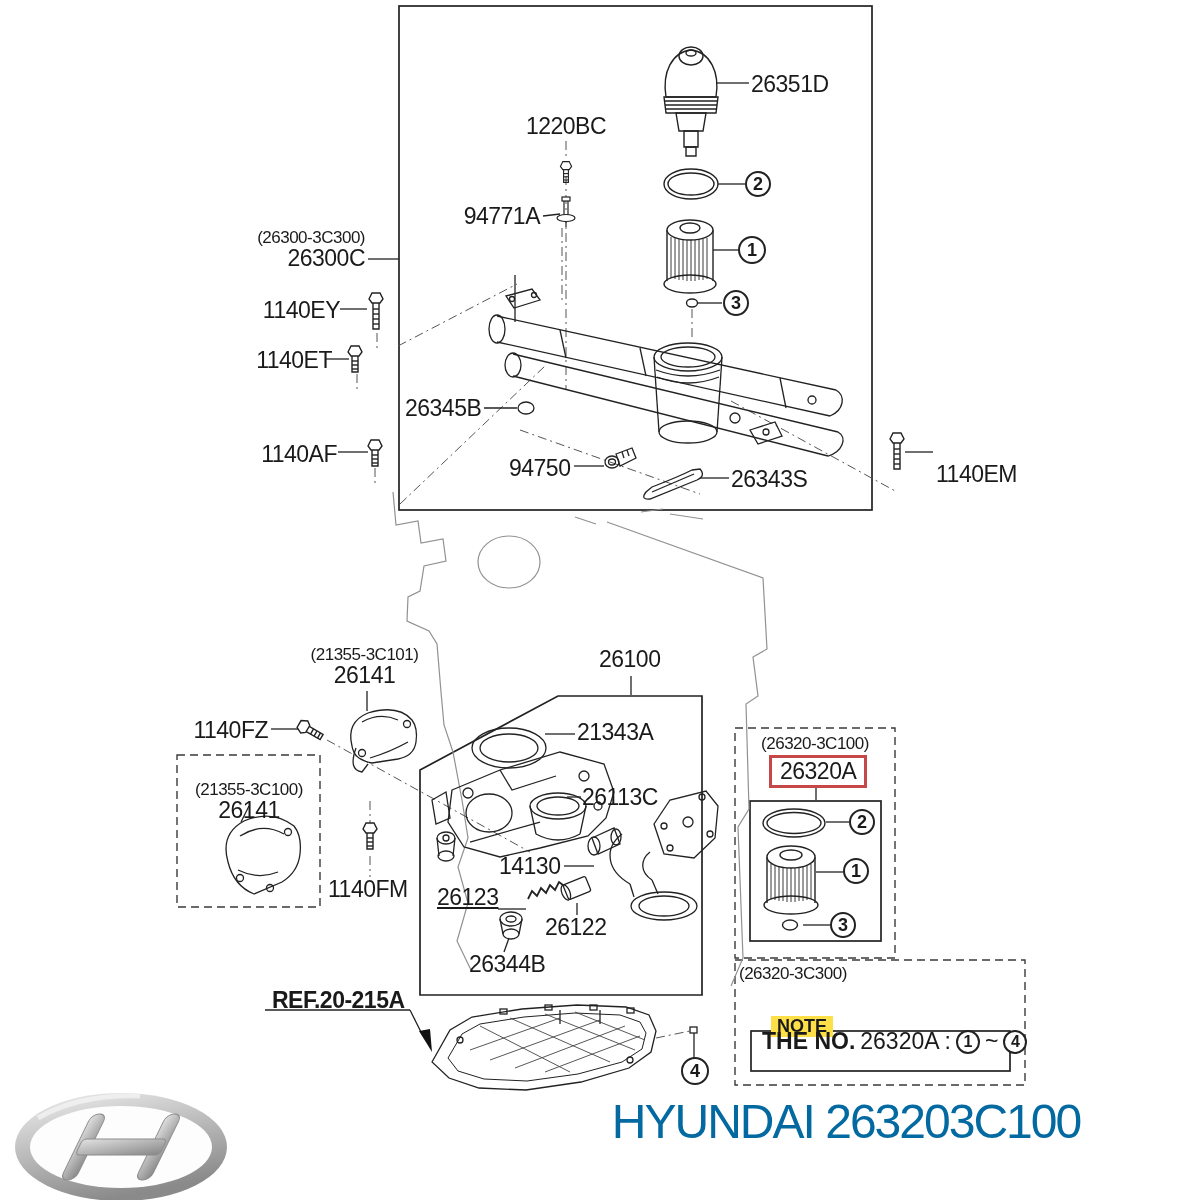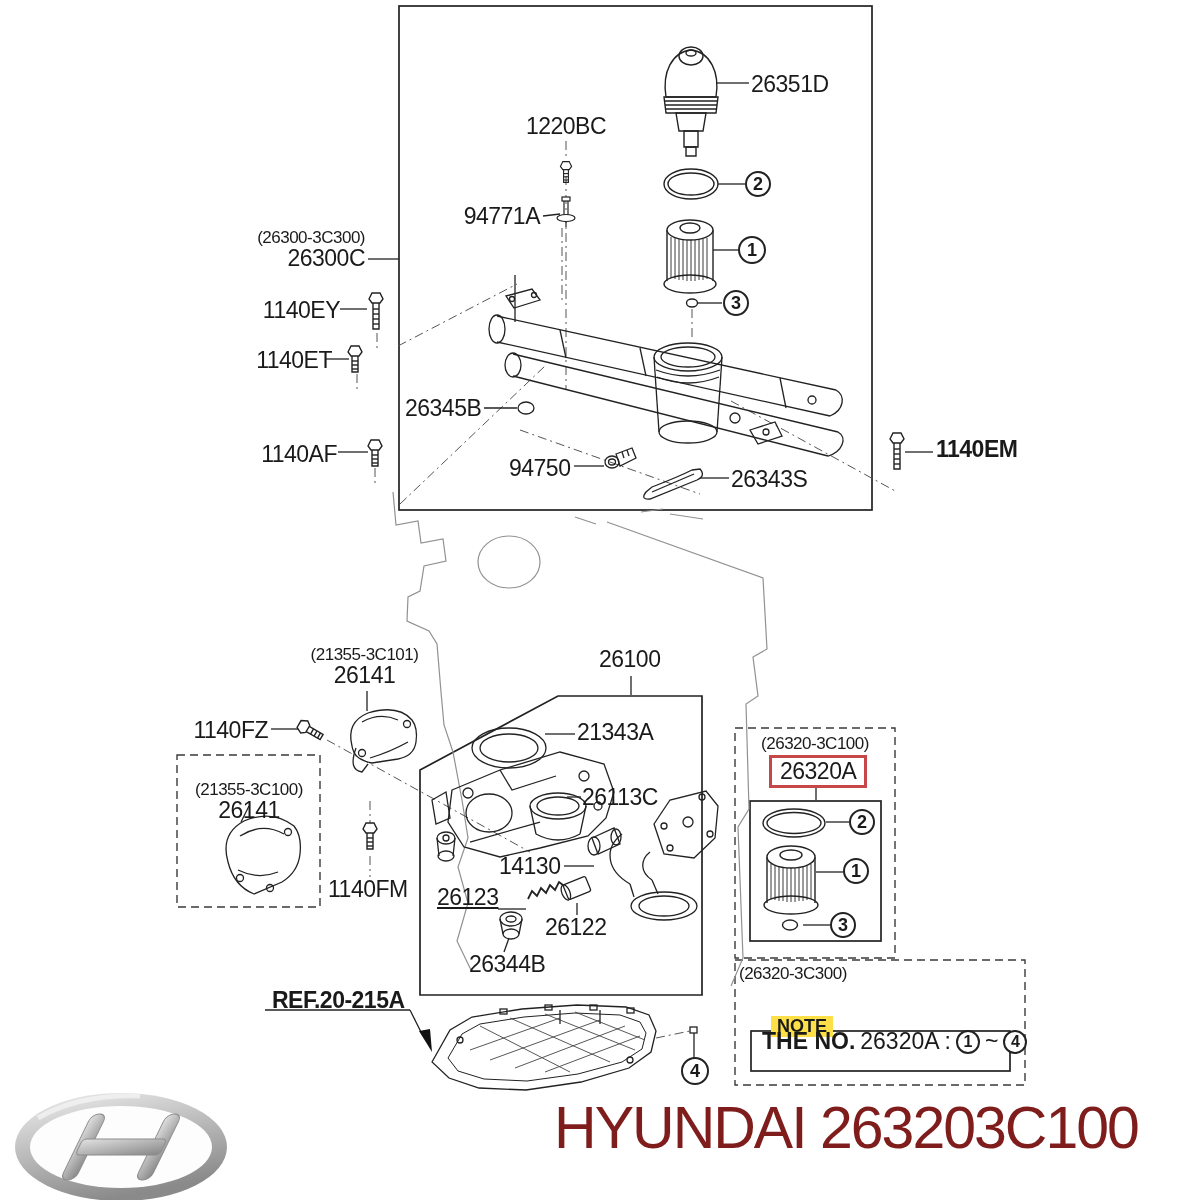--- a/index.html
+++ b/index.html
@@ -17,21 +17,21 @@
            background:#fff;box-sizing:border-box;}
   .callout.big{width:28px;height:28px;}
   .redbox{position:absolute;z-index:2;border:3px solid #c64747;padding:0 8px;font-size:23px;
           letter-spacing:-0.5px;background:#fff;}
   .notetitle{position:absolute;z-index:3;font-size:18px;font-weight:bold;background:#fde047;padding:0 6px;}
   .noteline{position:absolute;z-index:3;display:flex;align-items:center;gap:5px;font-size:23px;}
   .noteline .mini{width:24px;height:24px;border:2px solid #222;border-radius:50%;display:flex;
                   align-items:center;justify-content:center;font-size:16px;font-weight:bold;
                   box-sizing:border-box;background:#fff;}
   #footer-title{position:absolute;z-index:2;left:498px;top:1094px;width:696px;text-align:center;
-                font-size:59px;letter-spacing:-2px;color:#7f1d1d;white-space:nowrap;}
+                font-size:48px;letter-spacing:-2px;color:#0369a1;white-space:nowrap;}
 </style>
 </head>
 <body>
 
 <div id="stage">
 
 <svg id="lineart" width="1200" height="1200" viewBox="0 0 1200 1200">
   <defs>
     <g id="boltL" stroke="#222" fill="#fff" stroke-width="1.4">
       <path d="M-7,-2 L-4,-8 L4,-8 L7,-2 L4,2 L-4,2 Z"></path>
@@ -369,21 +369,21 @@
 </div>
 <div class="lbl" style="left:751px;top:71px;">26351D</div>
 <div class="lbl ctr" style="left:506px;top:113px;width:120px;">1220BC</div>
 <div class="lbl rt" style="left:430px;top:203px;width:110px;">94771A</div>
 <div class="lbl rt" style="left:230px;top:297px;width:110px;">1140EY</div>
 <div class="lbl rt" style="left:222px;top:347px;width:110px;">1140ET</div>
 <div class="lbl rt" style="left:225px;top:441px;width:112px;">1140AF</div>
 <div class="lbl" style="left:405px;top:395px;">26345B</div>
 <div class="lbl" style="left:509px;top:455px;">94750</div>
 <div class="lbl" style="left:731px;top:466px;">26343S</div>
-<div class="lbl" style="left:936px;top:436px;font-weight:bold;">1140EM</div>
+<div class="lbl" style="left:936px;top:461px;">1140EM</div>
 
 <div class="lbl ctr" style="left:282px;top:644px;width:165px;line-height:21px;">
   <div class="code">(21355-3C101)</div>
   <div>26141</div>
 </div>
 <div class="lbl rt" style="left:158px;top:717px;width:110px;">1140FZ</div>
 <div class="lbl ctr" style="left:179px;top:762px;width:140px;line-height:21px;">
   <div class="sm">(21355-3C100)</div>
   <div>26141</div>
 </div>

